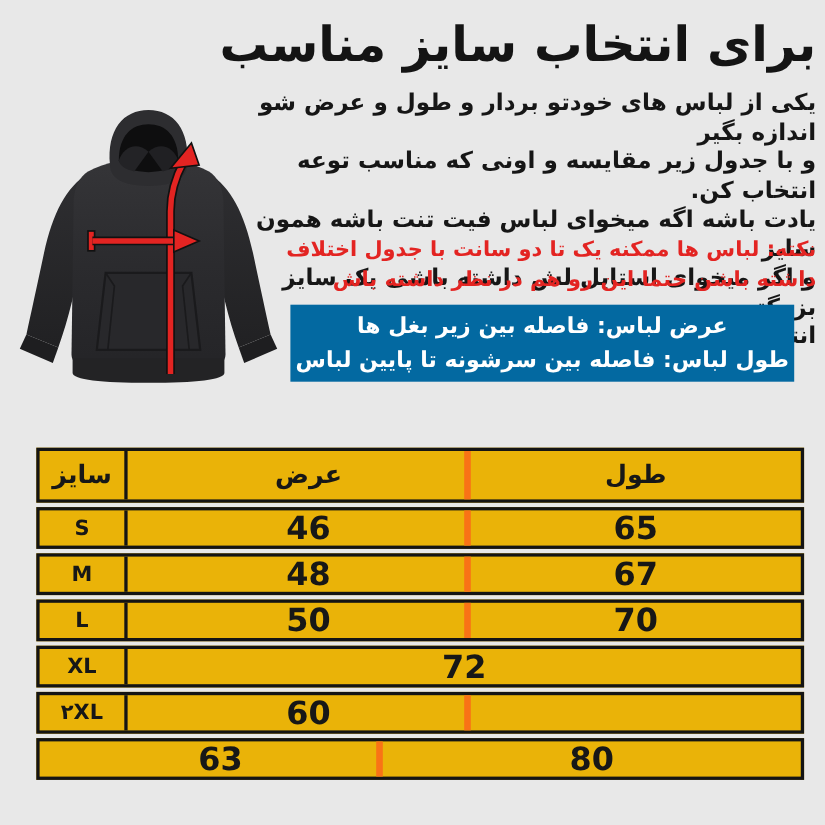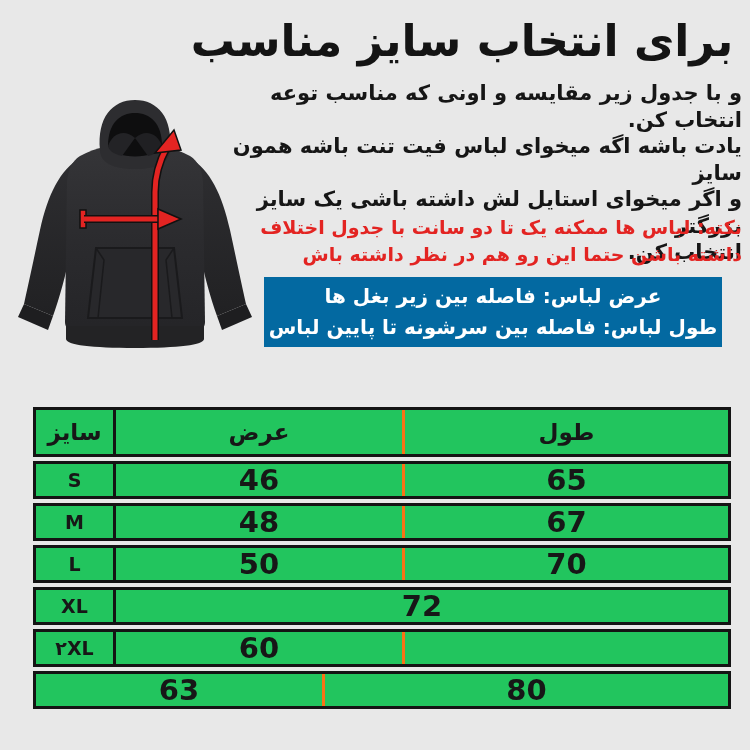--- a/index.html
+++ b/index.html
@@ -4,21 +4,21 @@
 <style>
   html,body{margin:0;padding:0;}
   body{
     width:750px;height:750px;position:relative;overflow:hidden;
     background:#e8e8e8;
     font-family:"DejaVu Sans","Liberation Sans",sans-serif;
     color:#171717;
   }
   .title{
     position:absolute;top:12px;right:8px;width:560px;
-    direction:rtl;text-align:center;
+    direction:rtl;text-align:right;
     font-size:44px;font-weight:bold;letter-spacing:-1px;color:#141414;
     line-height:58px;
   }
   .intro{
     position:absolute;top:80px;right:8px;width:530px;
     direction:rtl;text-align:right;
     font-size:21px;font-weight:bold;line-height:26.5px;color:#161616;
   }
   .note{
     position:absolute;top:214px;right:8px;width:530px;
@@ -28,40 +28,41 @@
   .banner{
     position:absolute;left:264px;top:277px;width:458px;height:70px;
     background:#0369a1;color:#ffffff;
     direction:rtl;display:flex;flex-direction:column;justify-content:center;
     text-align:center;font-weight:bold;font-size:20px;line-height:31px;
   }
   .hoodie-wrap{position:absolute;left:0px;top:90px;width:270px;height:265px;}
   .size-table{position:absolute;left:33px;top:407px;width:698px;}
   .trow{
     display:flex;box-sizing:border-box;border:3px solid #141414;
-    background:#22c55e;margin-bottom:4px;align-items:stretch;
+    background:#eab308;margin-bottom:4px;align-items:stretch;
   }
   .trow.header{height:50px;}
   .trow.data{height:38px;}
   .cell{
     display:flex;align-items:center;justify-content:center;
     font-weight:bold;box-sizing:border-box;
   }
   .c-size{width:80px;border-right:3px solid #141414;font-size:19px;direction:ltr;}
-  .c-width{width:289px;border-right:3px solid #f97316;}
+  .c-width{width:289px;border-right:6px solid #f97316;margin-left:23px;}
   .c-length{flex:1;}
   .header .cell{font-size:23px;direction:rtl;}
   .data .c-width,.data .c-length{font-size:29px;letter-spacing:0px;}
 </style>
 </head>
 <body>
 
 <div class="title">برای انتخاب سایز مناسب</div>
 
 <div class="intro">
+  <div>یکی از لباس های خودتو بردار و طول و عرض شو اندازه بگیر</div>
   <div>و با جدول زیر مقایسه و اونی که مناسب توعه انتخاب کن.</div>
   <div>یادت باشه اگه میخوای لباس فیت تنت باشه همون سایز</div>
   <div>و اگر میخوای استایل لش داشته باشی یک سایز بزرگتر</div>
   <div>انتخاب کن.</div>
 </div>
 
 <div class="note">
   <div>نکته: لباس ها ممکنه یک تا دو سانت با جدول اختلاف</div>
   <div>داشته باشن حتما این رو هم در نظر داشته باش</div>
 </div>

